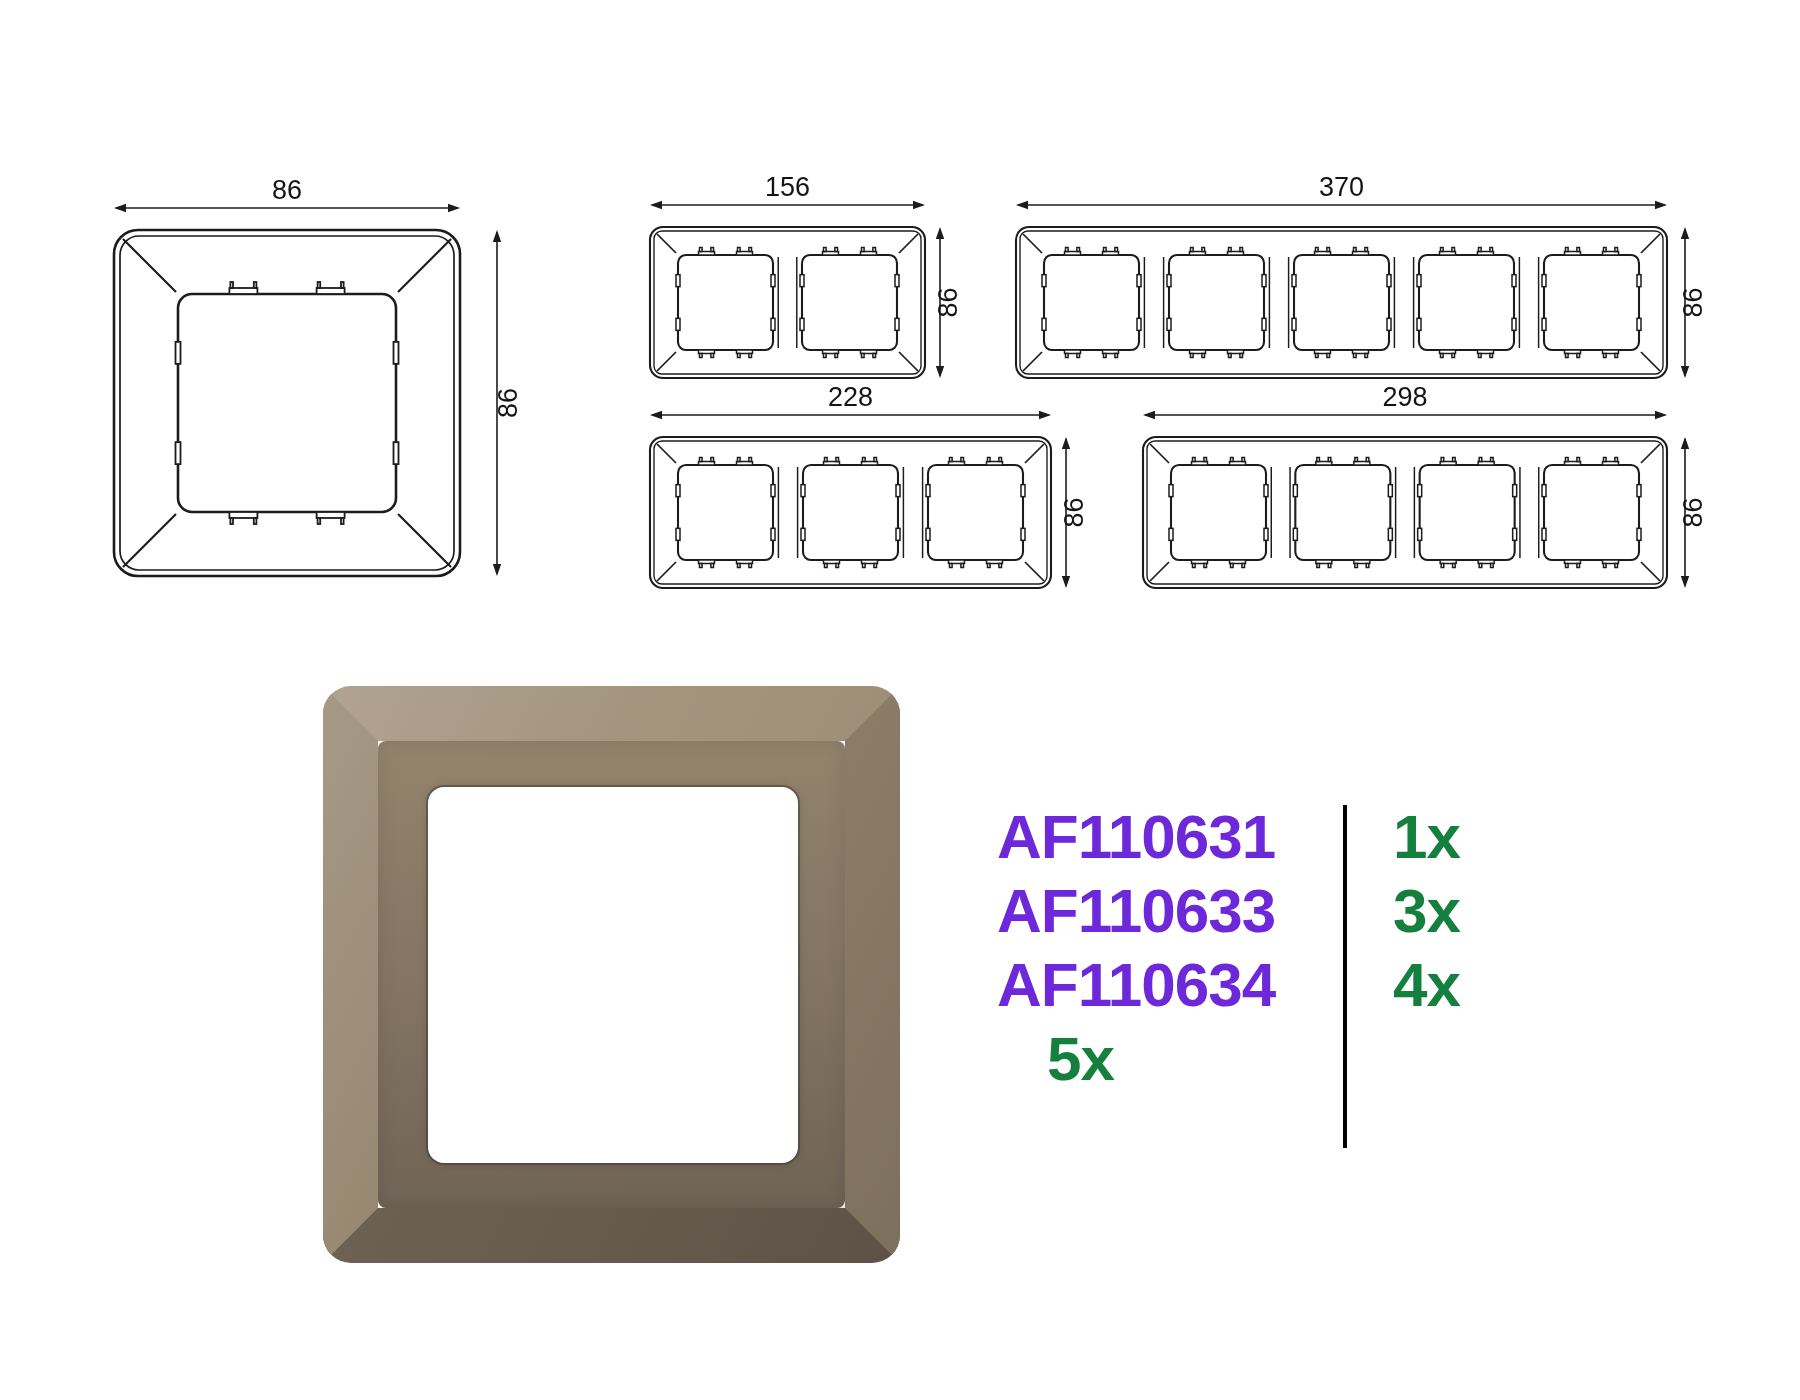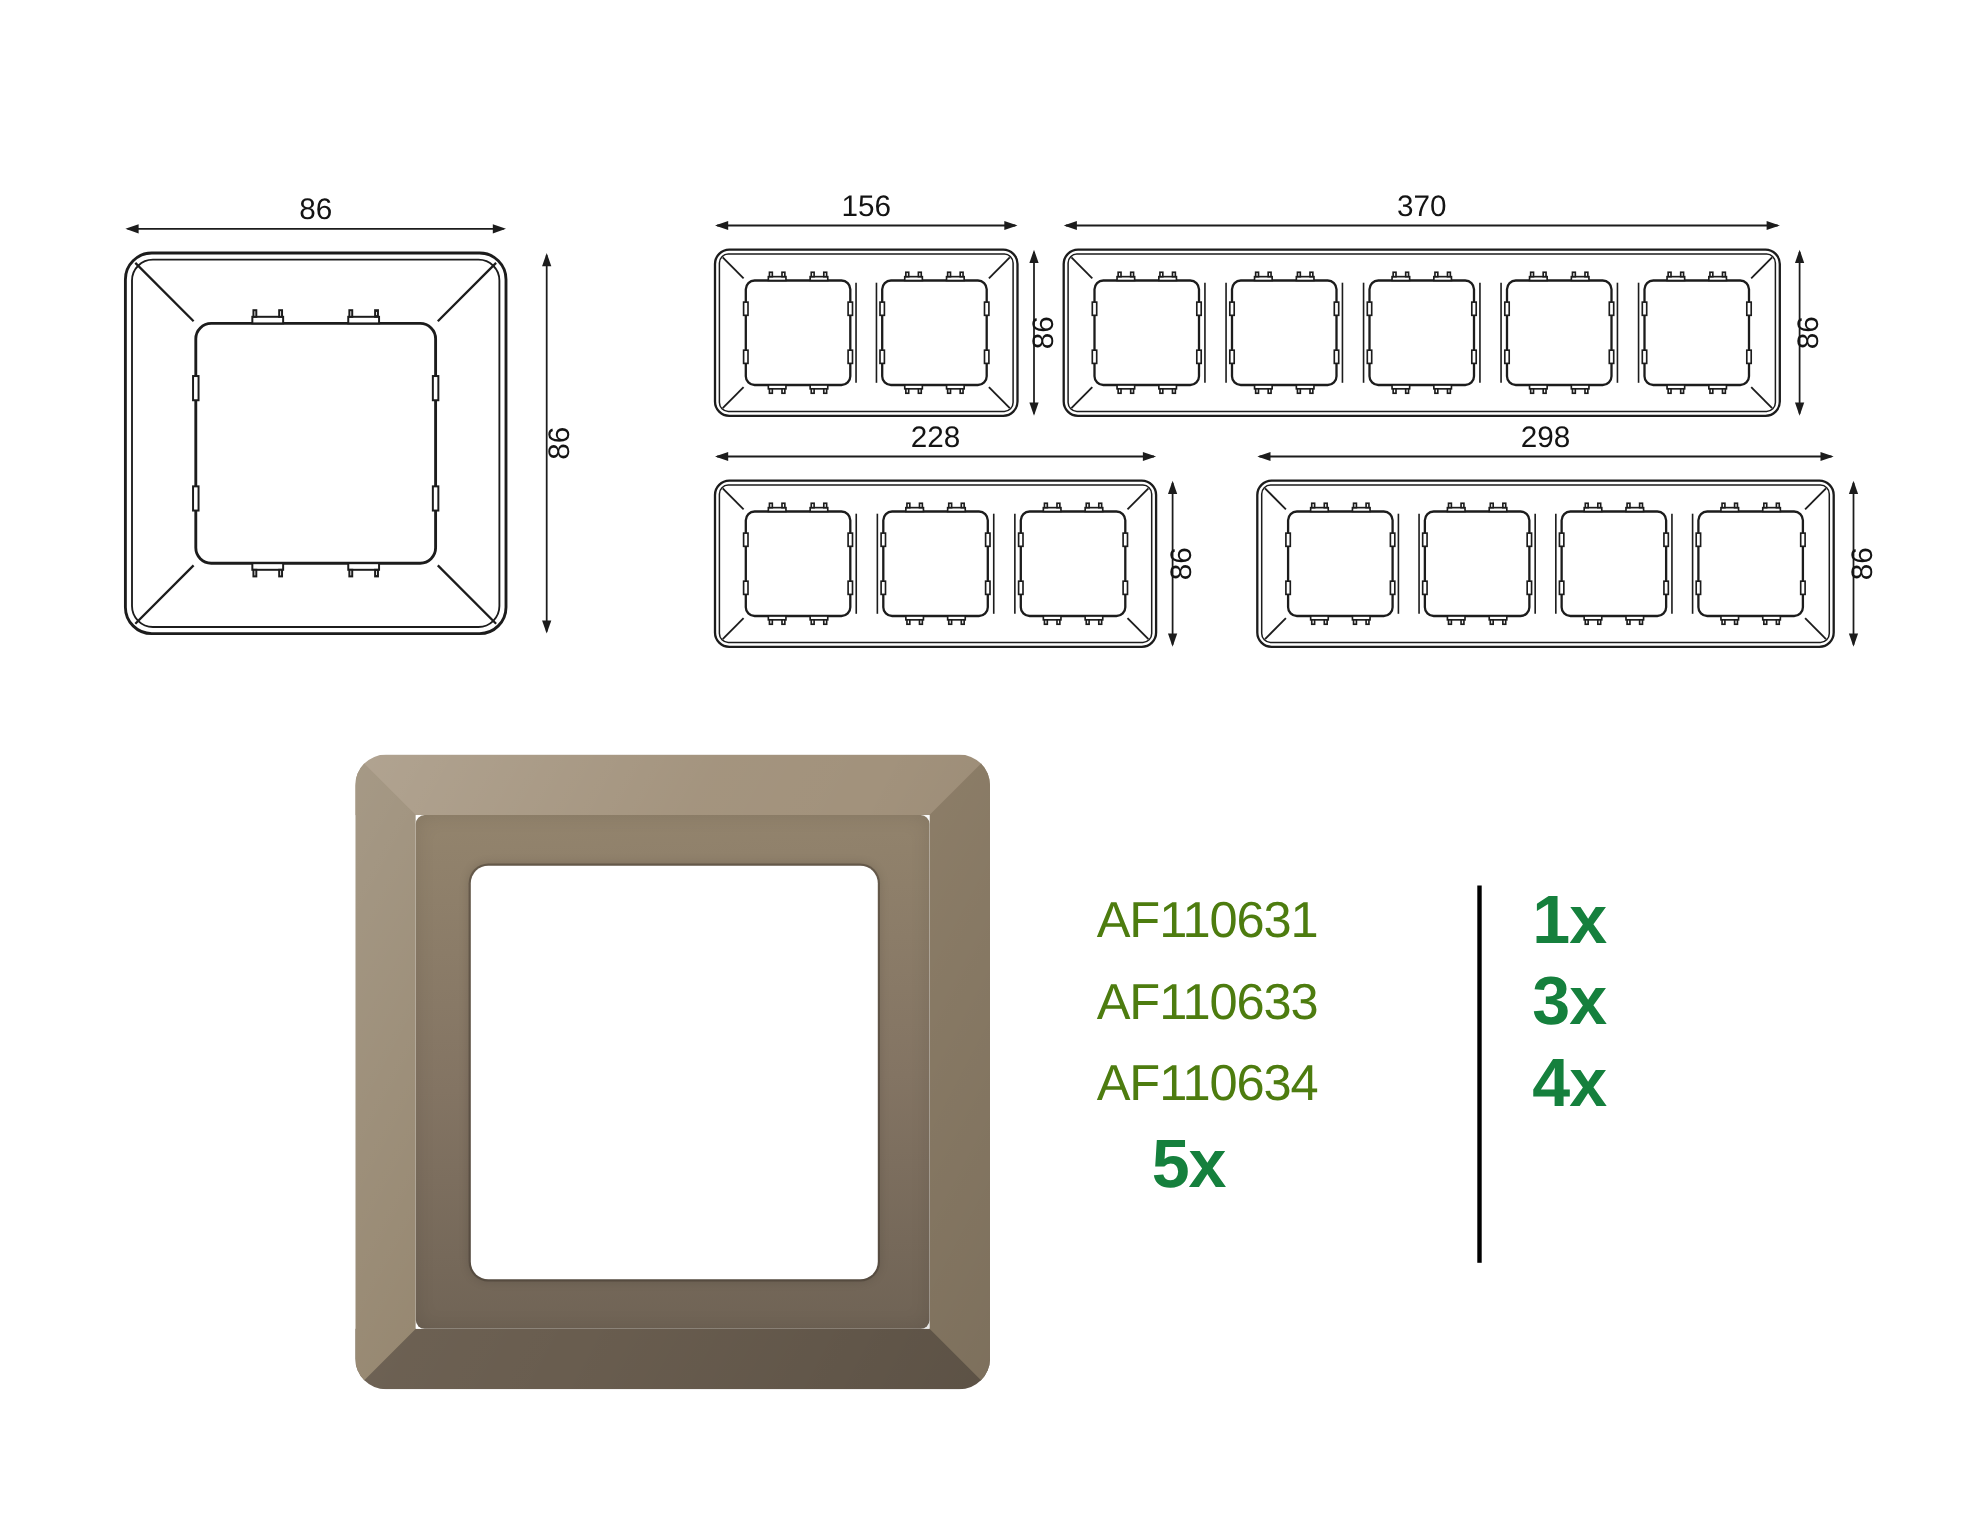--- a/index.html
+++ b/index.html
@@ -30,22 +30,22 @@
   }
   .plate-opening {
     position:absolute; left:50px; top:46px; width:370px; height:376px;
     background:#ffffff; border-radius:16px;
     box-shadow: 0 0 0 2px rgba(62,53,44,0.45), 0 0 10px rgba(0,0,0,0.18);
   }
   
   .parts { position:absolute; left:997px; top:799px; width:530px; }
   .part-row { display:flex; align-items:center; height:74px; }
   .part-sku {
-    width:346px; font-size:46px; font-weight:400; letter-spacing:-1px;
-    color:#4d7c0f; white-space:nowrap;
+    width:346px; font-size:62px; font-weight:700; letter-spacing:-1px;
+    color:#6d28d9; white-space:nowrap;
   }
   .part-qty {
     margin-left:50px; font-size:62px; font-weight:700; letter-spacing:-1px;
     color:#15803d; white-space:nowrap;
   }
   .parts-divider {
     position:absolute; left:1343px; top:805px; width:4px; height:343px;
     background:#000;
   }
 </style>
@@ -136,21 +136,21 @@
         <line x1="12" y1="45" x2="283" y2="45" stroke="#1c1c1c" stroke-width="1.6"></line>
         <polygon points="10,45 22,40.8 22,49.2" fill="#1c1c1c"></polygon>
         <polygon points="285,45 273,40.8 273,49.2" fill="#1c1c1c"></polygon>
         <text x="147.5" y="36" text-anchor="middle" class="dim-label">156</text>
         <line x1="300" y1="69" x2="300" y2="216" stroke="#1c1c1c" stroke-width="1.6"></line>
         <polygon points="300,67 295.8,79 304.2,79" fill="#1c1c1c"></polygon>
         <polygon points="300,218 295.8,206 304.2,206" fill="#1c1c1c"></polygon>
         <text transform="translate(317,142.5) rotate(-90)" text-anchor="middle" class="dim-label">86</text>
       </svg>
     </div>
-  <div class="view" id="view-front-5" style="left: 957px; top: 160px;">
+  <div class="view" id="view-front-5" style="left: 1006px; top: 160px;">
       <svg width="725" height="235" viewBox="0 0 725 235">
         <rect x="10" y="67" width="651" height="151" rx="13" ry="13" fill="none" stroke="#1c1c1c" stroke-width="2.1"></rect>
         <rect x="14" y="71" width="643" height="143" rx="8" ry="8" fill="none" stroke="#1c1c1c" stroke-width="1.3650000000000002"></rect>
         <line x1="17" y1="74" x2="36" y2="93" stroke="#1c1c1c" stroke-width="1.6800000000000002"></line>
         <line x1="654" y1="74" x2="635" y2="93" stroke="#1c1c1c" stroke-width="1.6800000000000002"></line>
         <line x1="17" y1="211" x2="36" y2="192" stroke="#1c1c1c" stroke-width="1.6800000000000002"></line>
         <line x1="654" y1="211" x2="635" y2="192" stroke="#1c1c1c" stroke-width="1.6800000000000002"></line>
         <rect x="38" y="95" width="95" height="95" rx="8" ry="8" fill="none" stroke="#1c1c1c" stroke-width="2.1"></rect>
         <rect x="58.5" y="91.5" width="16" height="3.5" fill="#fff" stroke="#1c1c1c" stroke-width="1.5"></rect>
         <rect x="59.5" y="87.5" width="2.6" height="4" fill="#fff" stroke="#1c1c1c" stroke-width="1.5"></rect>

